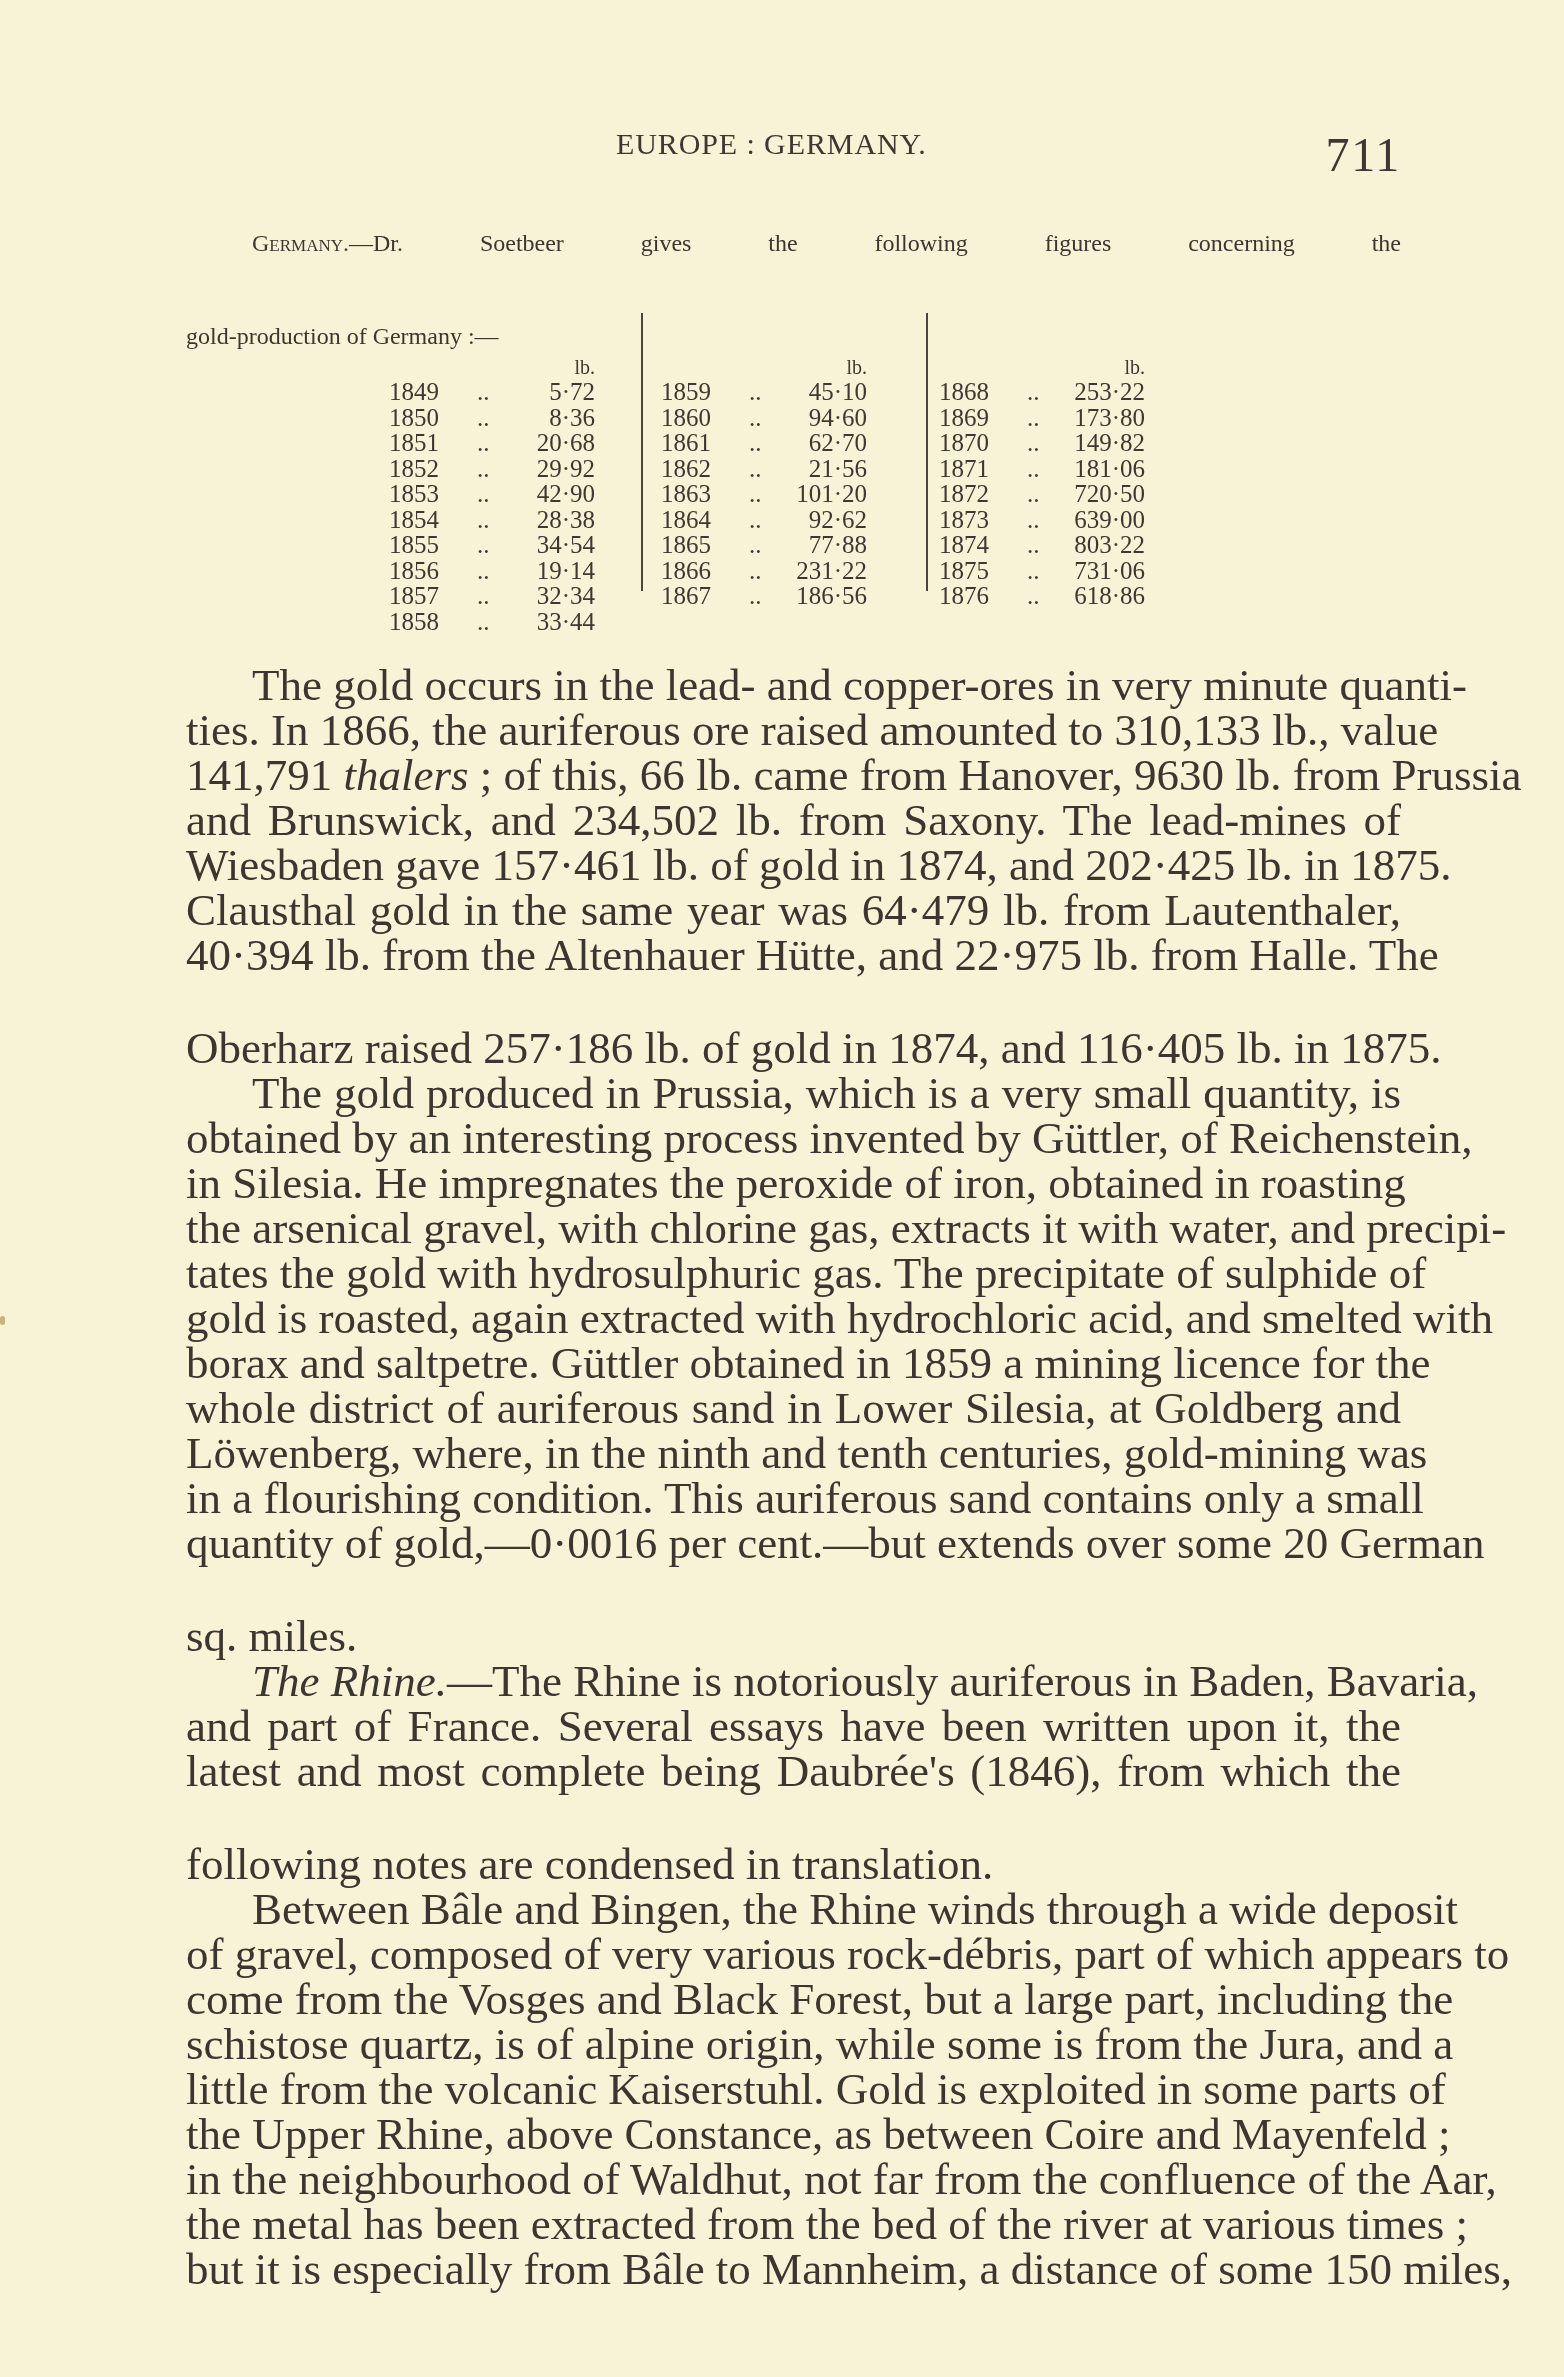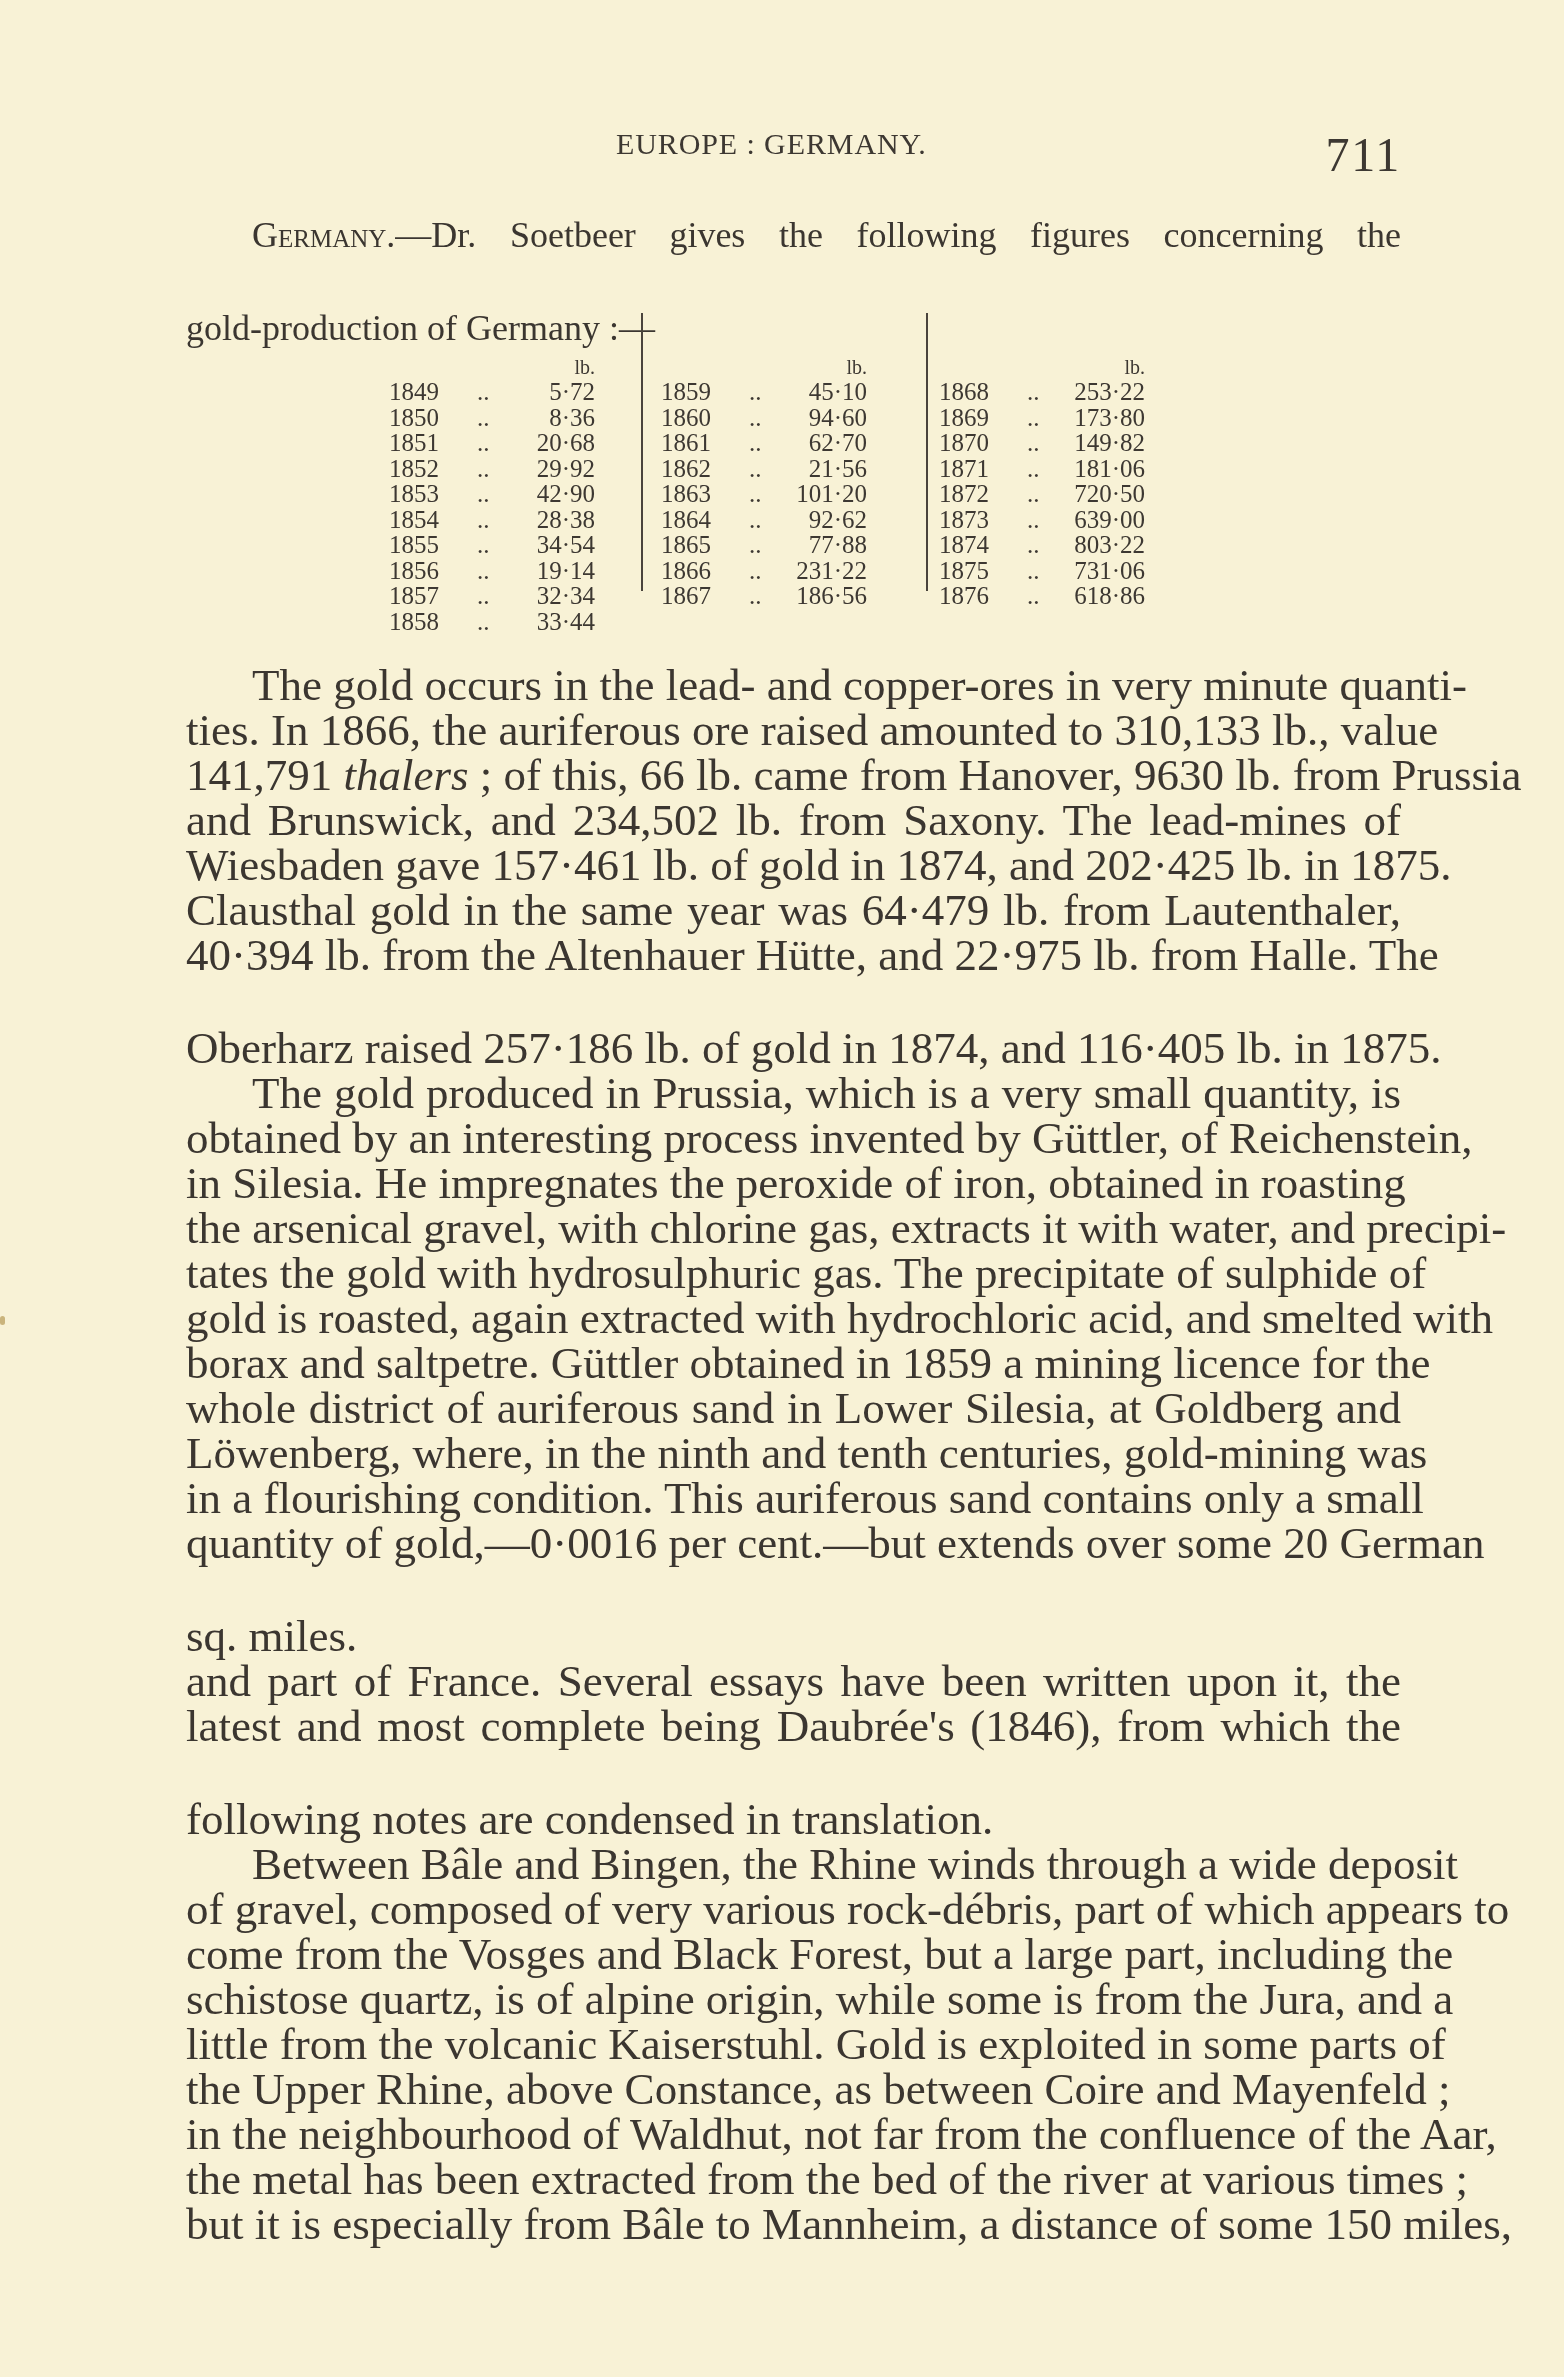--- a/index.html
+++ b/index.html
@@ -40,24 +40,24 @@
     .page-number {
       position: absolute;
       right: 0;
       top: 0;
       font-size: 48px;
       letter-spacing: 1.8px;
       color: #3d3832;
     }
     .intro {
       position: absolute;
-      top: 212px;
-      left: 0;
-      width: 1215px;
-      font-size: 36px;
+      top: 220px;
+      left: 0;
+      width: 1215px;
+      font-size: 24px;
       line-height: 47px;
       text-align: justify;
     }
     .intro .lead {
       padding-left: 66px;
     }
     .sc {
       font-variant: small-caps;
     }
     .table {
@@ -333,20 +333,21 @@
         <span class="line">tates the gold with hydrosulphuric gas. The precipitate of sulphide of</span>
         <span class="line">gold is roasted, again extracted with hydrochloric acid, and smelted with</span>
         <span class="line">borax and saltpetre. Güttler obtained in 1859 a mining licence for the</span>
         <span class="line">whole district of auriferous sand in Lower Silesia, at Goldberg and</span>
         <span class="line">Löwenberg, where, in the ninth and tenth centuries, gold-mining was</span>
         <span class="line">in a flourishing condition. This auriferous sand contains only a small</span>
         <span class="line">quantity of gold,—0·0016 per cent.—but extends over some 20 German</span>
         <span class="line last">sq. miles.</span>
       </div>
       <div>
+        <span class="line indent"><em>The Rhine.</em><span>—The Rhine is notoriously auriferous in Baden, Bavaria,</span></span>
         <span class="line">and part of France. Several essays have been written upon it, the</span>
         <span class="line">latest and most complete being Daubrée's (1846), from which the</span>
         <span class="line last">following notes are condensed in translation.</span>
       </div>
       <div>
         <span class="line indent">Between Bâle and Bingen, the Rhine winds through a wide deposit</span>
         <span class="line">of gravel, composed of very various rock-débris, part of which appears to</span>
         <span class="line">come from the Vosges and Black Forest, but a large part, including the</span>
         <span class="line">schistose quartz, is of alpine origin, while some is from the Jura, and a</span>
         <span class="line">little from the volcanic Kaiserstuhl. Gold is exploited in some parts of</span>

